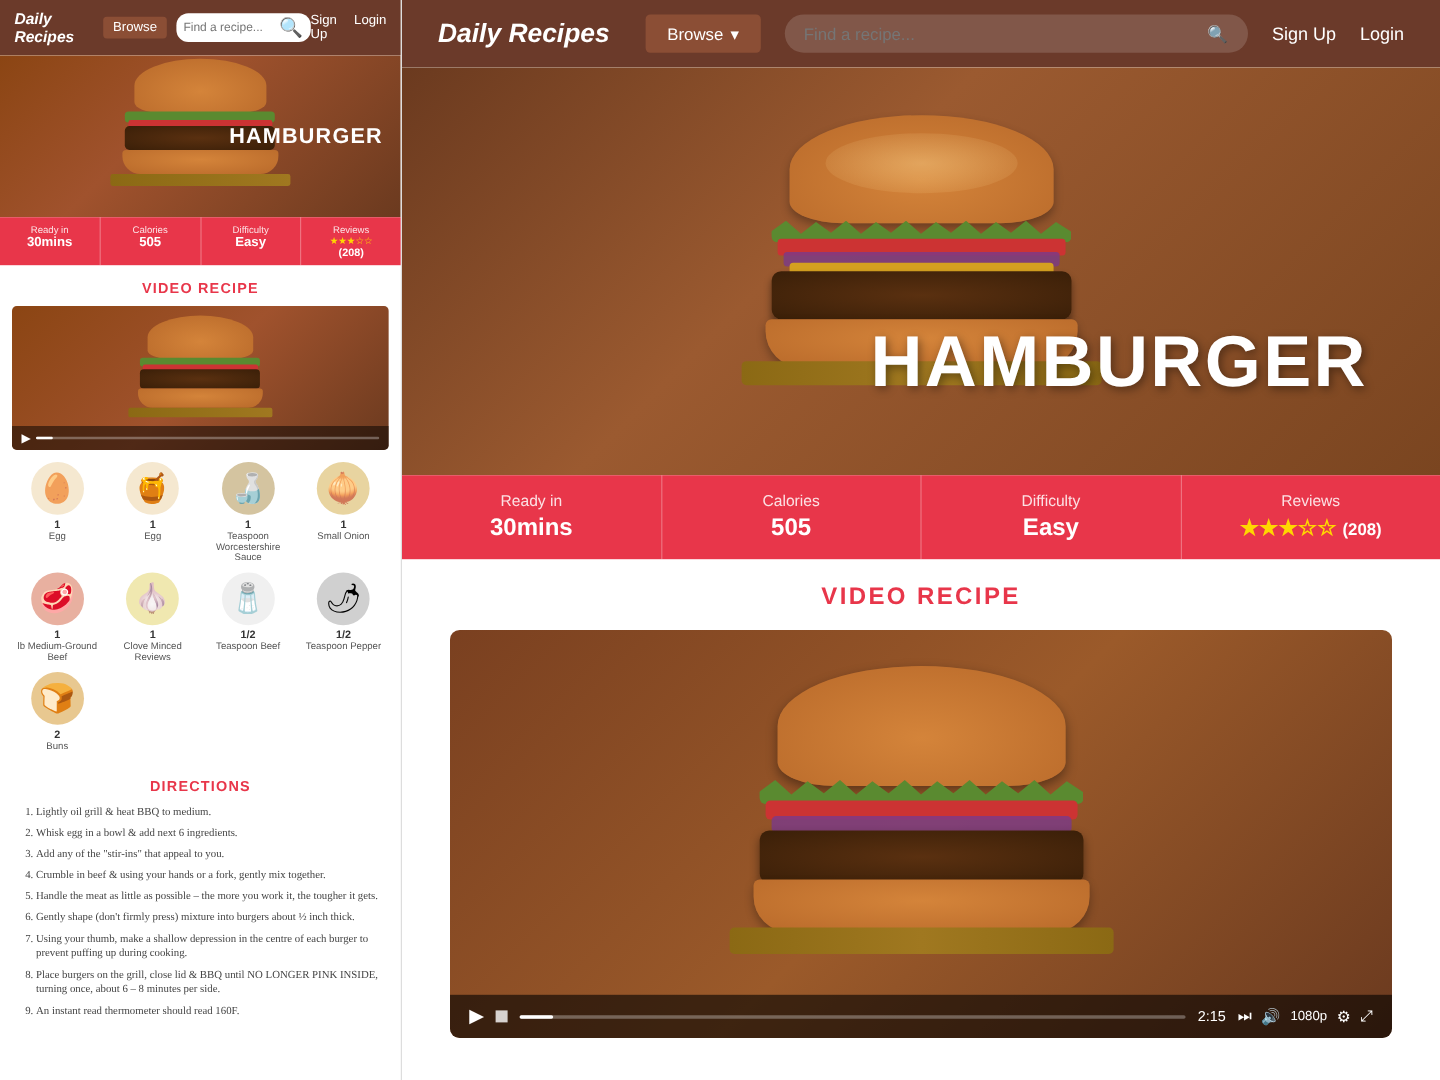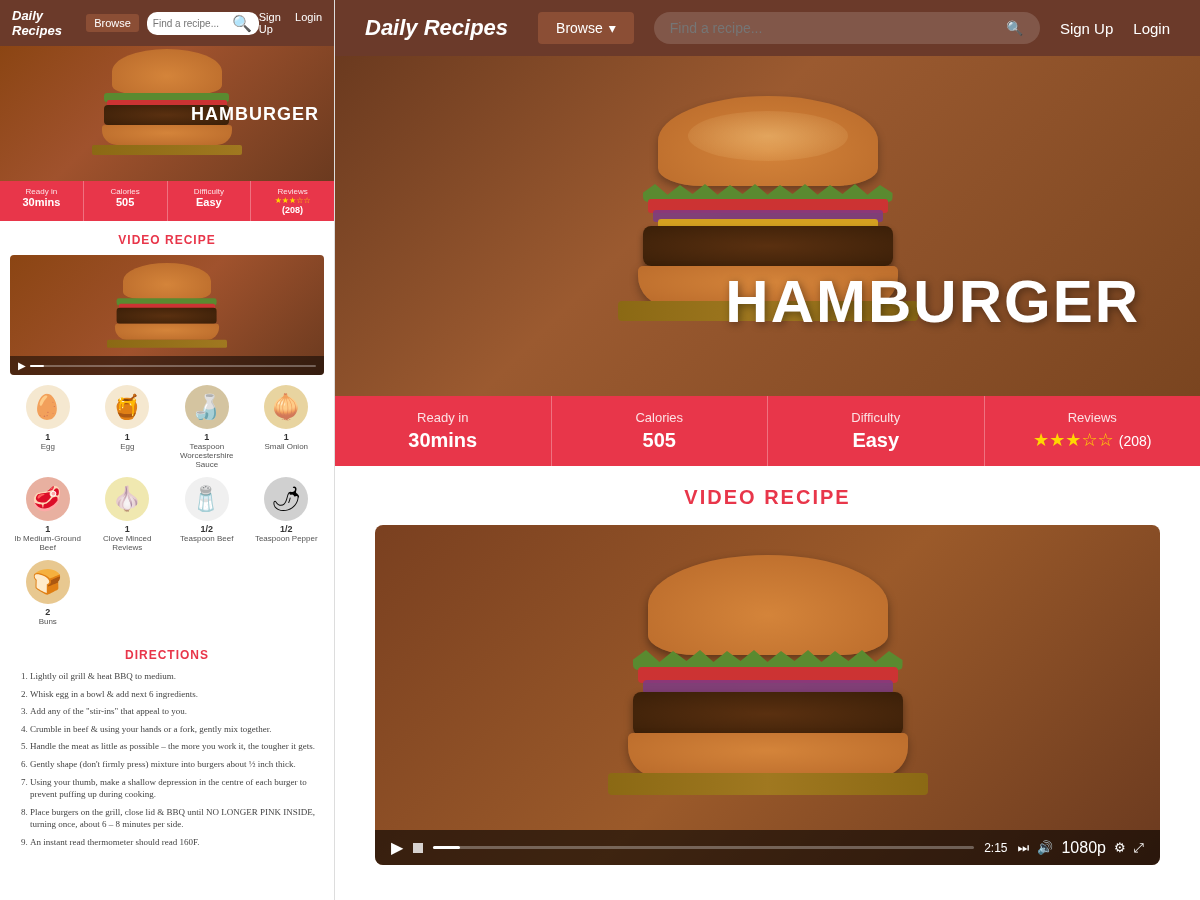--- a/index.html
+++ b/index.html
@@ -299,20 +299,21 @@
       font-size: 13px;
       margin-bottom: 4px;
     }
     .right-stat-value {
       color: #fff;
       font-size: 20px;
       font-weight: bold;
     }
     .right-stat-stars {
       font-size: 16px;
+      font-weight: bold;
     }
 
     .right-content {
       padding: 20px 40px;
     }
 
     .right-section-title {
       text-align: center;
       color: #e8364a;
       font-size: 20px;
@@ -694,20 +695,20 @@
       <div class="right-video-controls">
         <button class="right-play-btn">▶</button>
         <div style="width:10px;height:10px;background:rgba(255,255,255,0.8);border-radius:50;display:inline-block;"></div>
         <div class="right-progress">
           <div class="right-progress-fill"></div>
         </div>
         <span class="right-time">2:15</span>
         <div class="right-controls-right">
           <button class="right-ctrl-btn">⏭</button>
           <button class="right-ctrl-btn">🔊</button>
-          <button class="right-ctrl-btn" style="color:#fff;font-size:16px;background:none;border:none;cursor:pointer;">1080p</button>
+          <button class="right-ctrl-btn" style="color:#fff;font-size:11px;background:none;border:none;cursor:pointer;">1080p</button>
           <button class="right-ctrl-btn">⚙</button>
           <button class="right-ctrl-btn">⤢</button>
         </div>
       </div>
     </div>
   </div>
 </div>
 
 </body></html>

